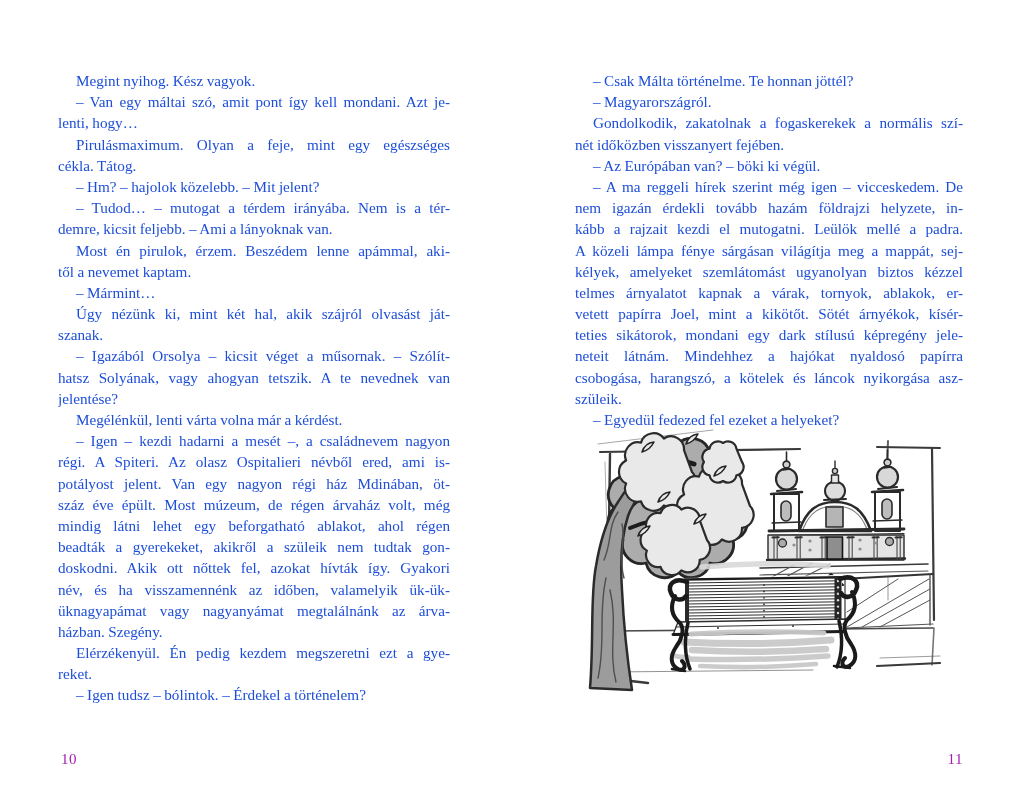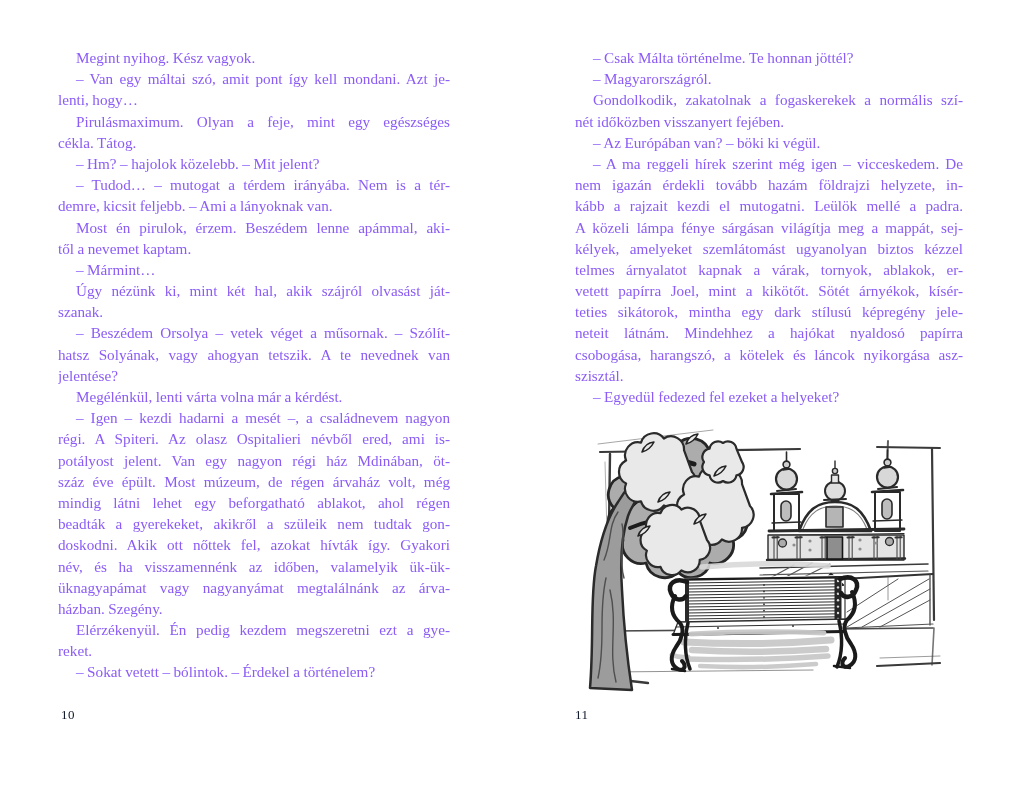--- a/index.html
+++ b/index.html
@@ -1,27 +1,27 @@
 <!DOCTYPE html>
 <html><head>
 <meta charset="utf-8">
 <style>
   html,body{margin:0;padding:0;}
   body{width:1024px;height:787px;background:#ffffff;position:relative;overflow:hidden;
        font-family:"Liberation Serif","DejaVu Serif",serif;}
-  .page-col{position:absolute;top:47px;color:#8b5cf6;font-size:15.2px;line-height:21.2px;
+  .page-col{position:absolute;top:70px;color:#1d4ed8;font-size:15.2px;line-height:21.2px;
             word-spacing:-0.3px;}
   #left-col{left:58px;width:392px;}
   #right-col{left:575px;width:388px;}
   .line{height:21.2px;overflow:hidden;}
   .line.just{text-align:justify;text-align-last:justify;}
   .line.first{text-indent:18px;}
-  .pagenum{position:absolute;top:707px;font-size:13px;color:#0f172a;letter-spacing:.5px;}
+  .pagenum{position:absolute;top:751px;font-size:15px;color:#a21caf;letter-spacing:.5px;}
   #pn-left{left:61px;}
-  #pn-right{left:575px;width:388px;text-align:left;}
+  #pn-right{left:575px;width:388px;text-align:right;}
   #illustration{position:absolute;left:588px;top:428px;width:378px;height:292px;}
 </style>
 </head>
 <body>
 
 <div id="left-col" class="page-col">
     <div>
       <div class="line first">Megint nyihog. Kész vagyok.</div>
     </div>
     <div>
@@ -44,21 +44,21 @@
       <div class="line">től a nevemet kaptam.</div>
     </div>
     <div>
       <div class="line first">– Mármint…</div>
     </div>
     <div>
       <div class="line first just">Úgy nézünk ki, mint két hal, akik szájról olvasást ját-</div>
       <div class="line">szanak.</div>
     </div>
     <div>
-      <div class="line first just">– Beszédem Orsolya – vetek véget a műsornak. – Szólít-</div>
+      <div class="line first just">– Igazából Orsolya – kicsit véget a műsornak. – Szólít-</div>
       <div class="line just">hatsz Solyának, vagy ahogyan tetszik. A te nevednek van</div>
       <div class="line">jelentése?</div>
     </div>
     <div>
       <div class="line first">Megélénkül, lenti várta volna már a kérdést.</div>
     </div>
     <div>
       <div class="line first just">– Igen – kezdi hadarni a mesét –, a családnevem nagyon</div>
       <div class="line just">régi. A Spiteri. Az olasz Ospitalieri névből ered, ami is-</div>
       <div class="line just">potályost jelent. Van egy nagyon régi ház Mdinában, öt-</div>
@@ -68,21 +68,21 @@
       <div class="line just">doskodni. Akik ott nőttek fel, azokat hívták így. Gyakori</div>
       <div class="line just">név, és ha visszamennénk az időben, valamelyik ük-ük-</div>
       <div class="line just">üknagyapámat vagy nagyanyámat megtalálnánk az árva-</div>
       <div class="line">házban. Szegény.</div>
     </div>
     <div>
       <div class="line first just">Elérzékenyül. Én pedig kezdem megszeretni ezt a gye-</div>
       <div class="line">reket.</div>
     </div>
     <div>
-      <div class="line first">– Sokat vetett – bólintok. – Érdekel a történelem?</div>
+      <div class="line first">– Igen tudsz – bólintok. – Érdekel a történelem?</div>
     </div>
   </div>
 <div id="right-col" class="page-col">
     <div>
       <div class="line first">– Csak Málta történelme. Te honnan jöttél?</div>
     </div>
     <div>
       <div class="line first">– Magyarországról.</div>
     </div>
     <div>
@@ -93,24 +93,24 @@
       <div class="line first">– Az Európában van? – böki ki végül.</div>
     </div>
     <div>
       <div class="line first just">– A ma reggeli hírek szerint még igen – vicceskedem. De</div>
       <div class="line just">nem igazán érdekli tovább hazám földrajzi helyzete, in-</div>
       <div class="line just">kább a rajzait kezdi el mutogatni. Leülök mellé a padra.</div>
       <div class="line just">A közeli lámpa fénye sárgásan világítja meg a mappát, sej-</div>
       <div class="line just">kélyek, amelyeket szemlátomást ugyanolyan biztos kézzel</div>
       <div class="line just">telmes árnyalatot kapnak a várak, tornyok, ablakok, er-</div>
       <div class="line just">vetett papírra Joel, mint a kikötőt. Sötét árnyékok, kísér-</div>
-      <div class="line just">teties sikátorok, mintha egy dark stílusú képregény jele-</div>
+      <div class="line just">teties sikátorok, mondani egy dark stílusú képregény jele-</div>
       <div class="line just">neteit látnám. Mindehhez a hajókat nyaldosó papírra</div>
       <div class="line just">csobogása, harangszó, a kötelek és láncok nyikorgása asz-</div>
-      <div class="line">szisztál.</div>
+      <div class="line">szüleik.</div>
     </div>
     <div>
       <div class="line first">– Egyedül fedezed fel ezeket a helyeket?</div>
     </div>
   </div>
 
 <div id="pn-left" class="pagenum">10</div>
 <div id="pn-right" class="pagenum">11</div>
 
 <svg id="illustration" viewBox="0 0 378 292" xmlns="http://www.w3.org/2000/svg">

